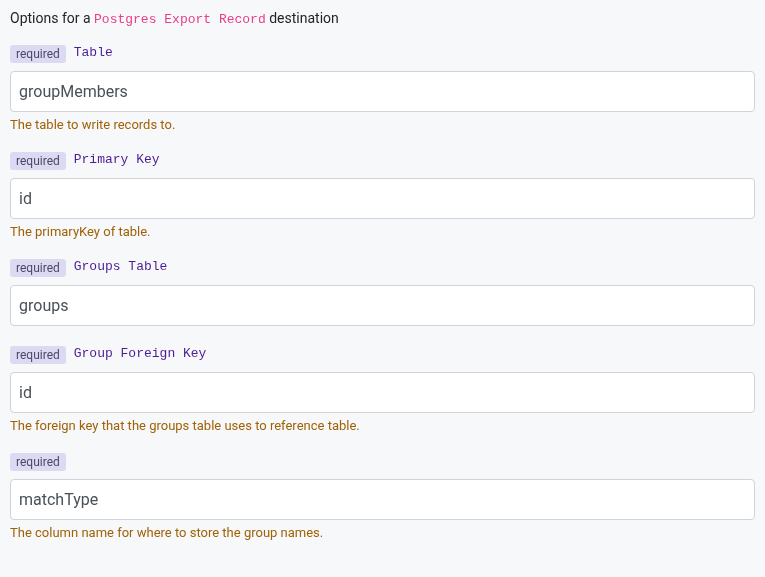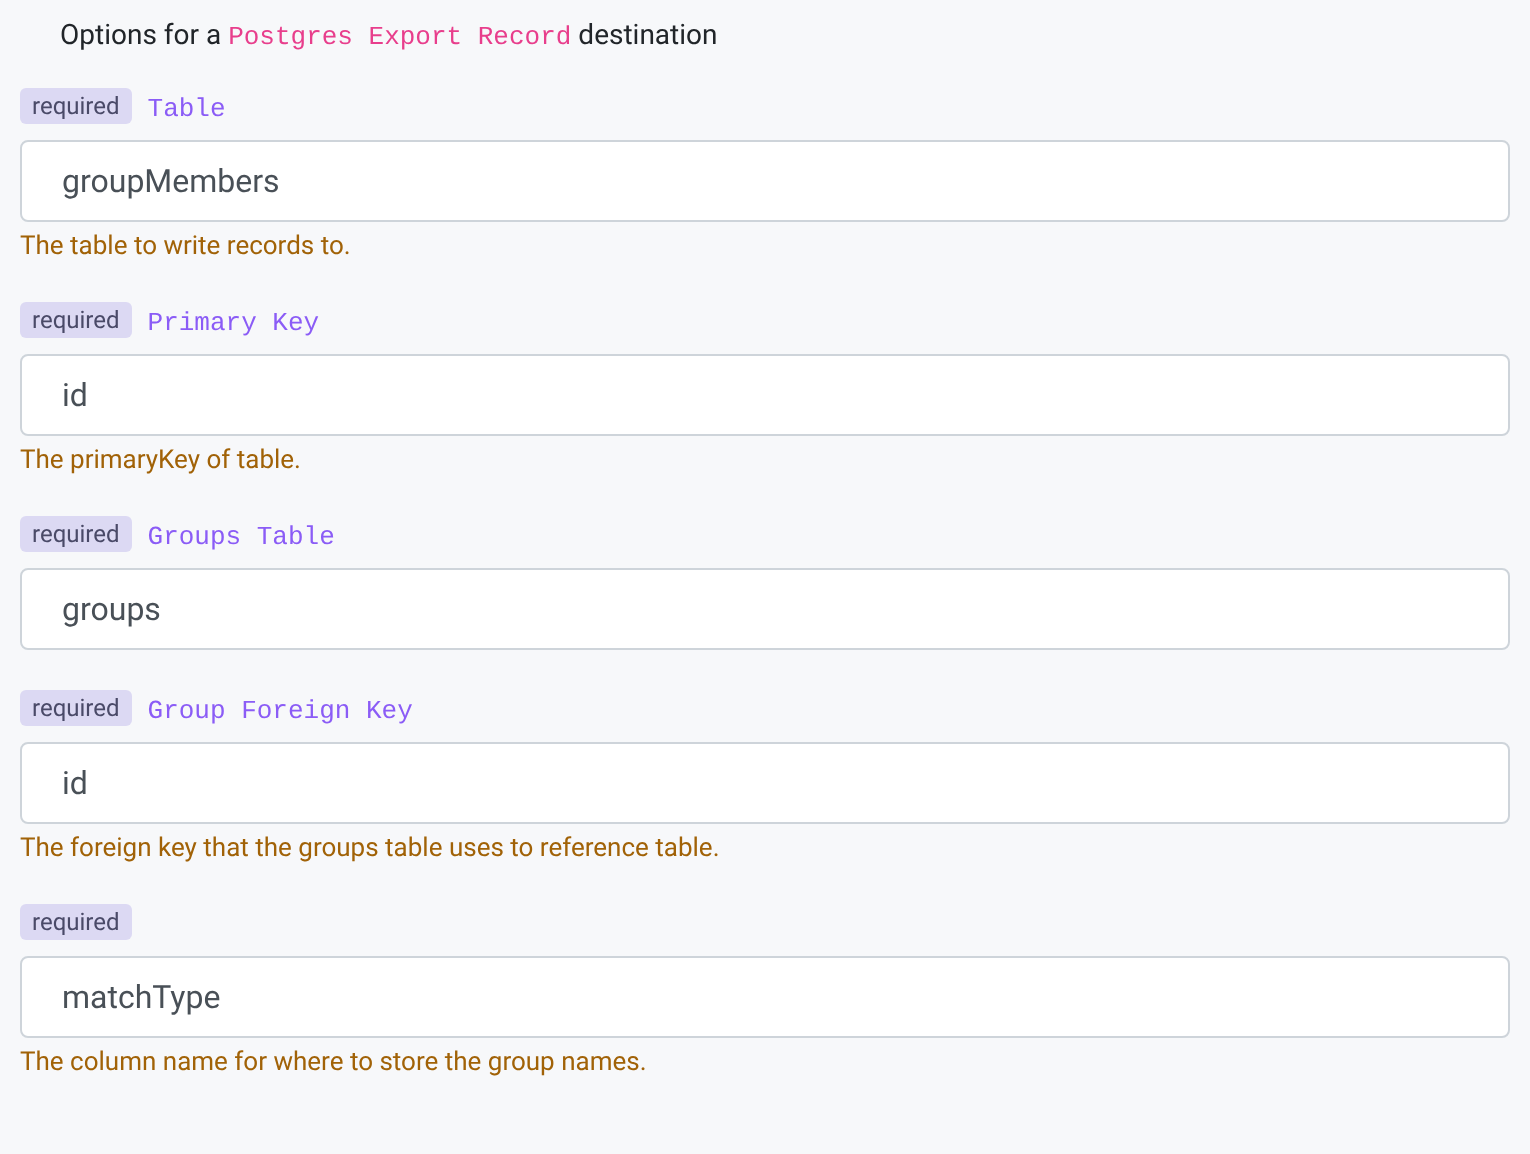--- a/index.html
+++ b/index.html
@@ -10,56 +10,55 @@
     body {
       font-family: -apple-system, BlinkMacSystemFont, "Segoe UI", Roboto, Helvetica, Arial, sans-serif;
       background: #f7f8fa;
       padding: 10px;
       width: 765px;
       font-size: 14px;
       color: #212529;
     }
     .header {
       margin-bottom: 18px;
-      margin-left: 20px;
     }
     .header-text {
       font-size: 14px;
       color: #212529;
     }
     .code-text {
       font-family: "SFMono-Regular", Consolas, "Liberation Mono", Menlo, monospace;
       color: #e83e8c;
       font-size: 13px;
     }
     .field-group {
       margin-bottom: 20px;
     }
     .field-label-row {
       display: flex;
-      align-items: flex-end;
+      align-items: flex-start;
       gap: 8px;
       margin-bottom: 8px;
     }
     .required-badge {
       background: #dcd9f3;
       color: #4a4a68;
       font-size: 12px;
       padding: 2px 6px;
       border-radius: 3px;
       font-weight: 400;
     }
     .field-label {
       font-family: "SFMono-Regular", Consolas, "Liberation Mono", Menlo, monospace;
-      color: #8b5cf6;
+      color: #4c1d95;
       font-size: 13px;
     }
     .text-input {
       width: 100%;
-      padding: 10px 20px;
+      padding: 10px 8px;
       font-size: 16px;
       color: #495057;
       background: #ffffff;
       border: 1px solid #ced4da;
       border-radius: 4px;
       outline: none;
       font-family: inherit;
     }
     .help-text {
       font-size: 13px;

